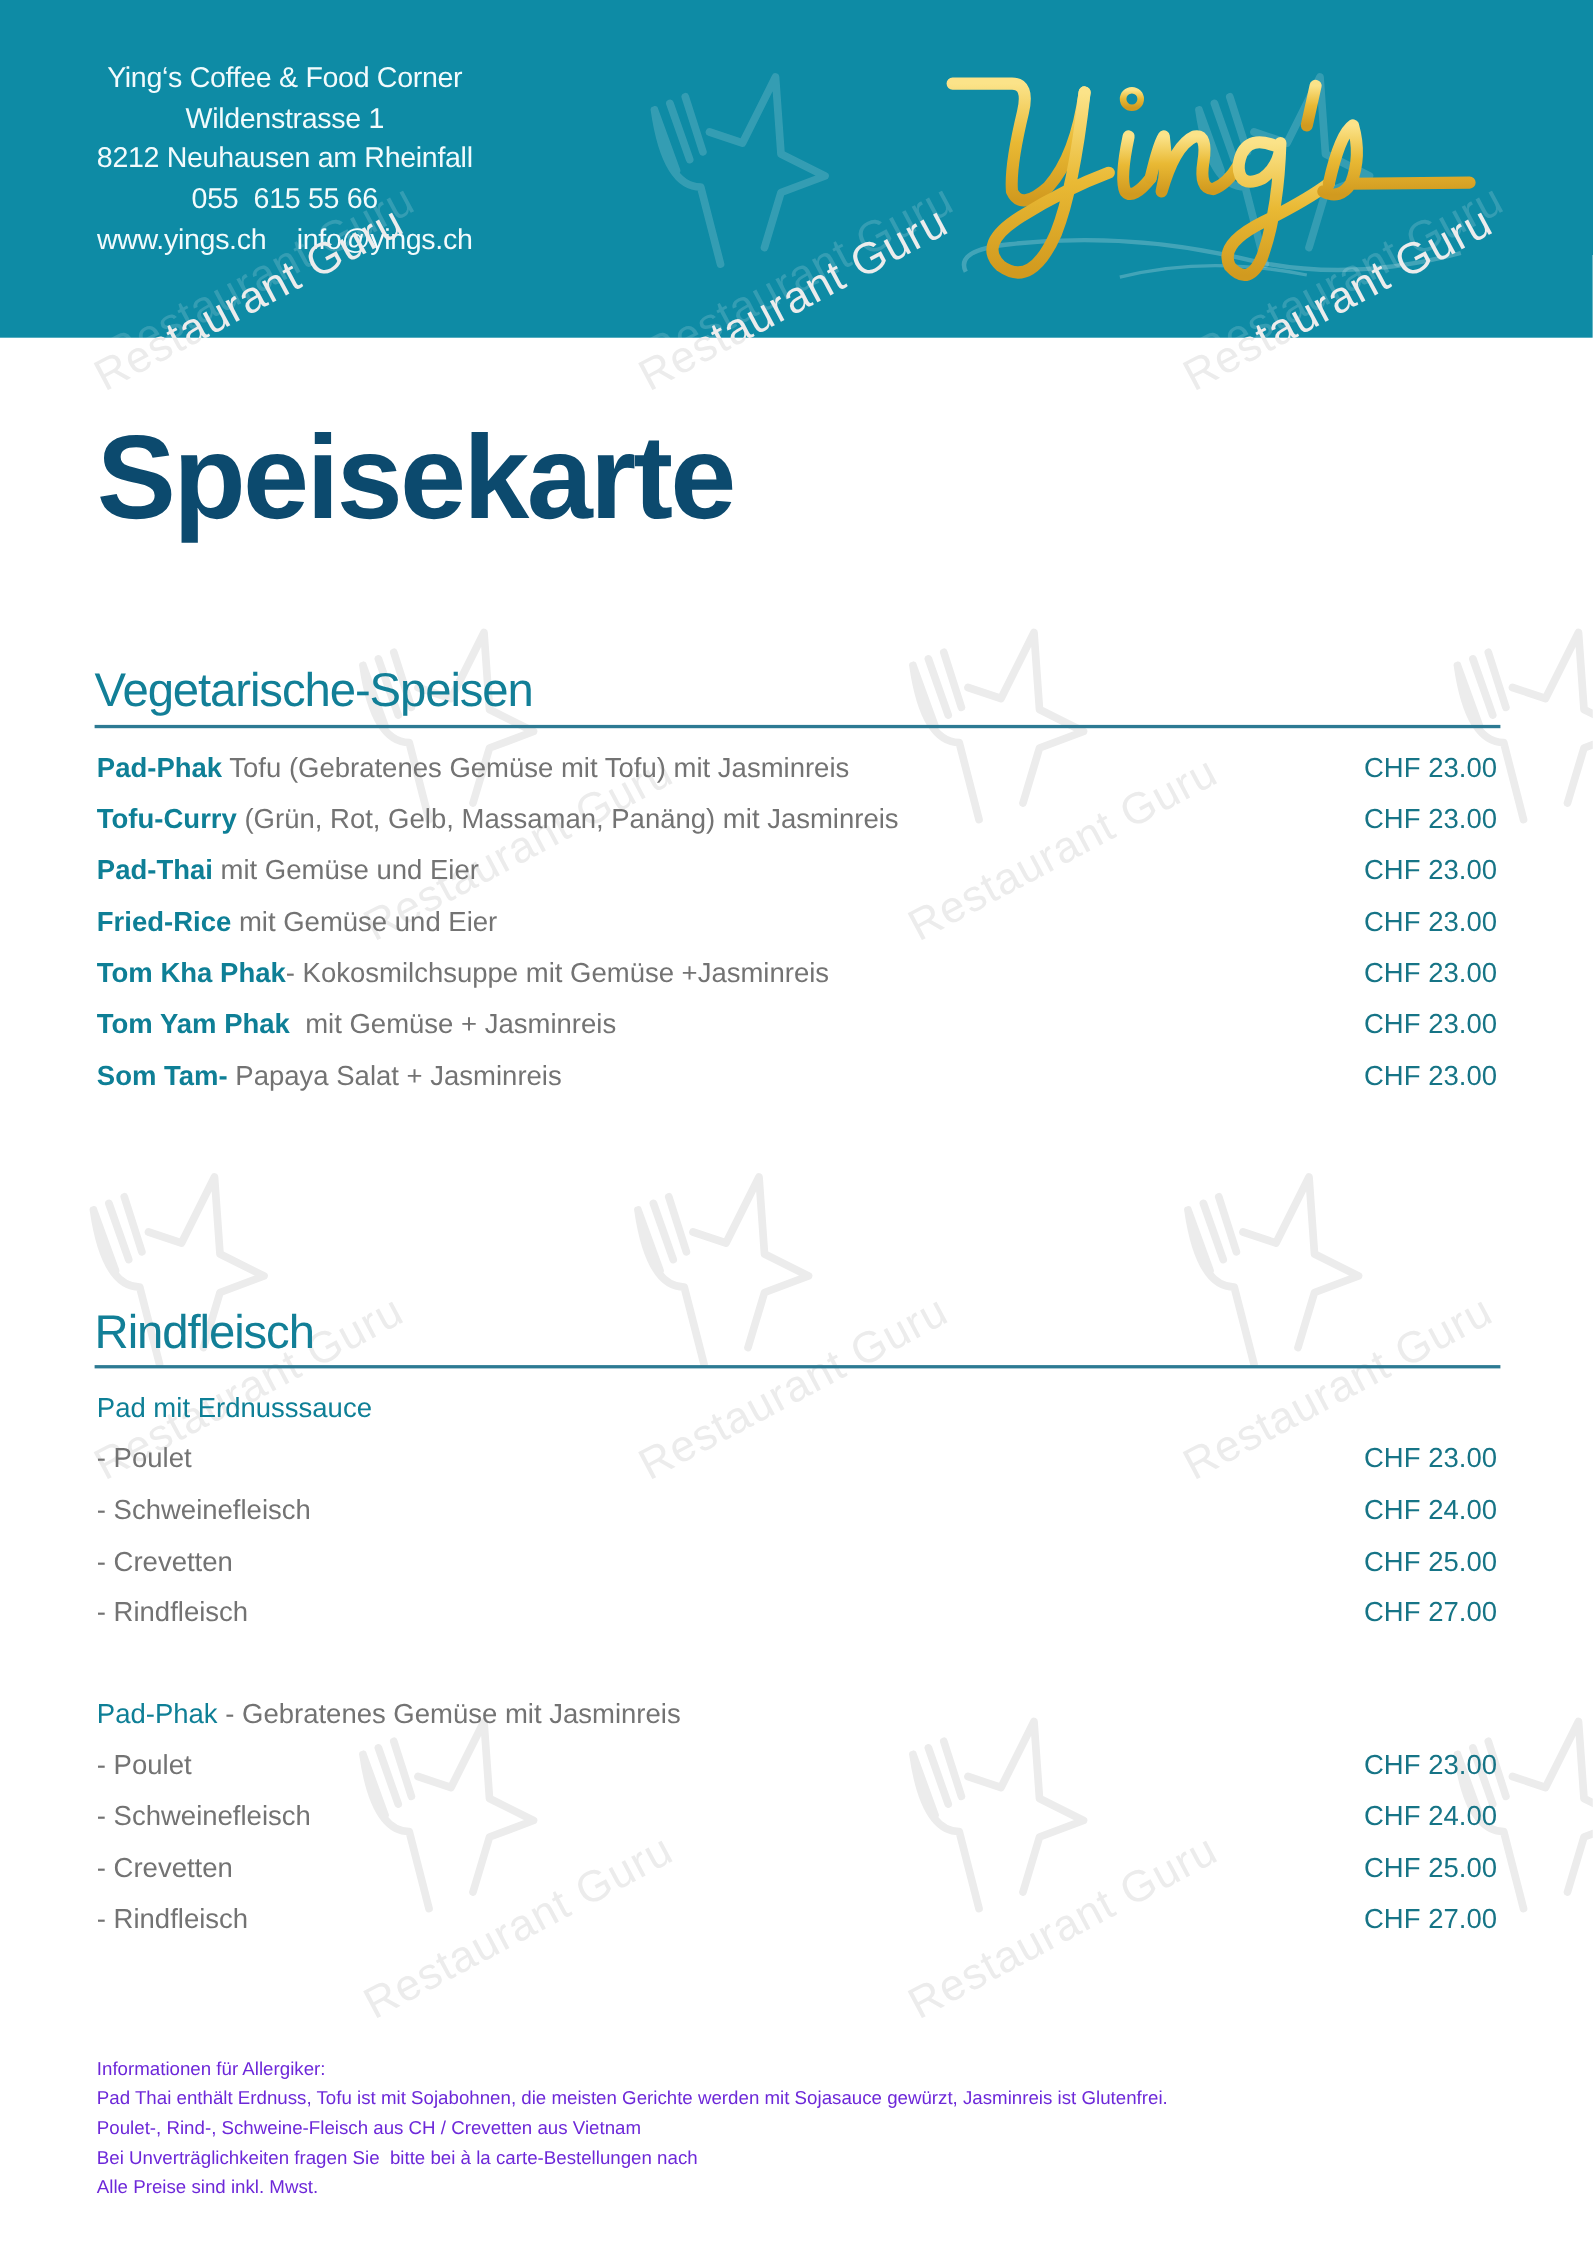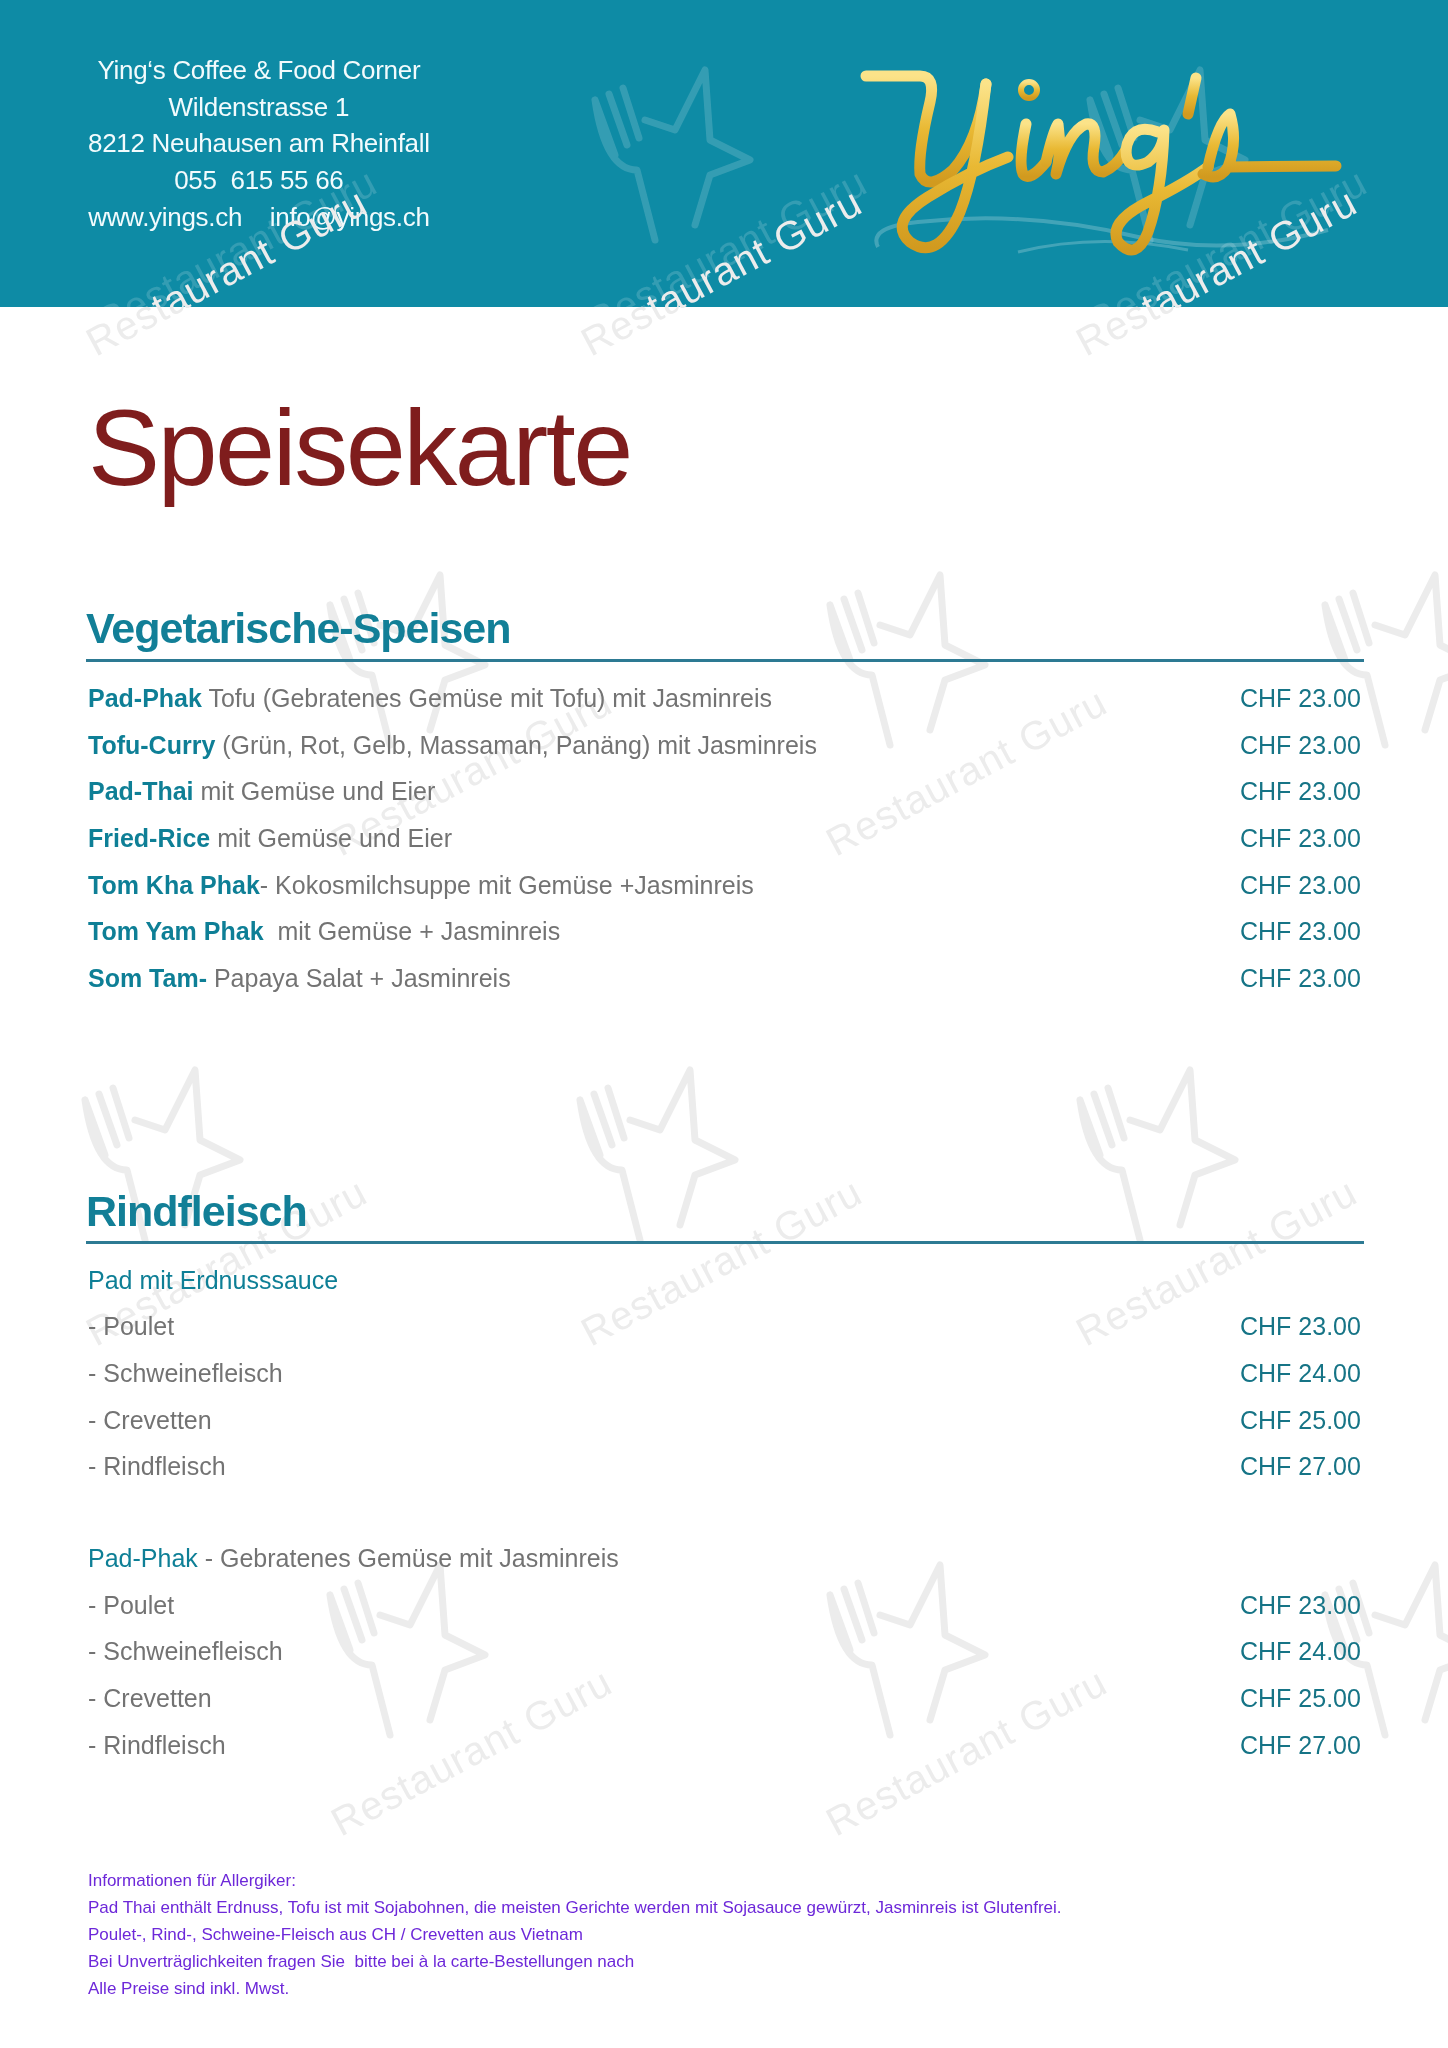--- a/index.html
+++ b/index.html
@@ -8,23 +8,23 @@
 
   .header { position: absolute; left: 0; top: 0; width: 1448px; height: 307px; background: #0e8ba5; overflow: hidden; }
   .contact { position: absolute; left: 88px; top: 52px; color: #f2fbfd; font-size: 26px; line-height: 36.7px; letter-spacing: -0.3px; text-align: center; }
   .contact div { white-space: pre; }
 
   .logo { position: absolute; left: 858px; top: 62px; width: 500px; height: 210px; }
 
   .wm { position: absolute; pointer-events: none; }
   .wm-text { position: absolute; font-family: "Liberation Sans", sans-serif; font-size: 40px; transform: rotate(-28deg); transform-origin: left bottom; white-space: nowrap; letter-spacing: 1px; }
 
-  .title { position: absolute; left: 88px; top: 394px; font-size: 108px; font-weight: normal; color: #7f1d1d; letter-spacing: -2.5px; line-height: 1; white-space: nowrap; }
+  .title { position: absolute; left: 88px; top: 380px; font-size: 108px; font-weight: bold; color: #0c4a6e; letter-spacing: -2.5px; line-height: 1; white-space: nowrap; }
 
-  .section-head { position: absolute; left: 86px; font-size: 43px; font-weight: bold; color: #127f97; letter-spacing: -1px; line-height: 1; white-space: nowrap; }
+  .section-head { position: absolute; left: 86px; font-size: 43px; font-weight: normal; color: #127f97; letter-spacing: -1px; line-height: 1; white-space: nowrap; }
   .section-rule { position: absolute; left: 86px; width: 1278px; height: 3px; background: #2d7a93; }
 
   .row { position: absolute; left: 88px; width: 1272px; height: 32px; font-size: 25px; line-height: 32px; white-space: nowrap; }
   .row .name { font-weight: bold; color: #0e7f96; }
   .row .desc { color: #737373; }
   .row .price { position: absolute; left: 1152px; top: 0; color: #167486; font-size: 25px; }
   .subhead { font-weight: normal; color: #0e7f96; }
 
   .footer { position: absolute; left: 88px; top: 1867px; font-size: 17px; line-height: 27px; color: #6d28d9; white-space: nowrap; }
   .footer .b { font-weight: normal; }

